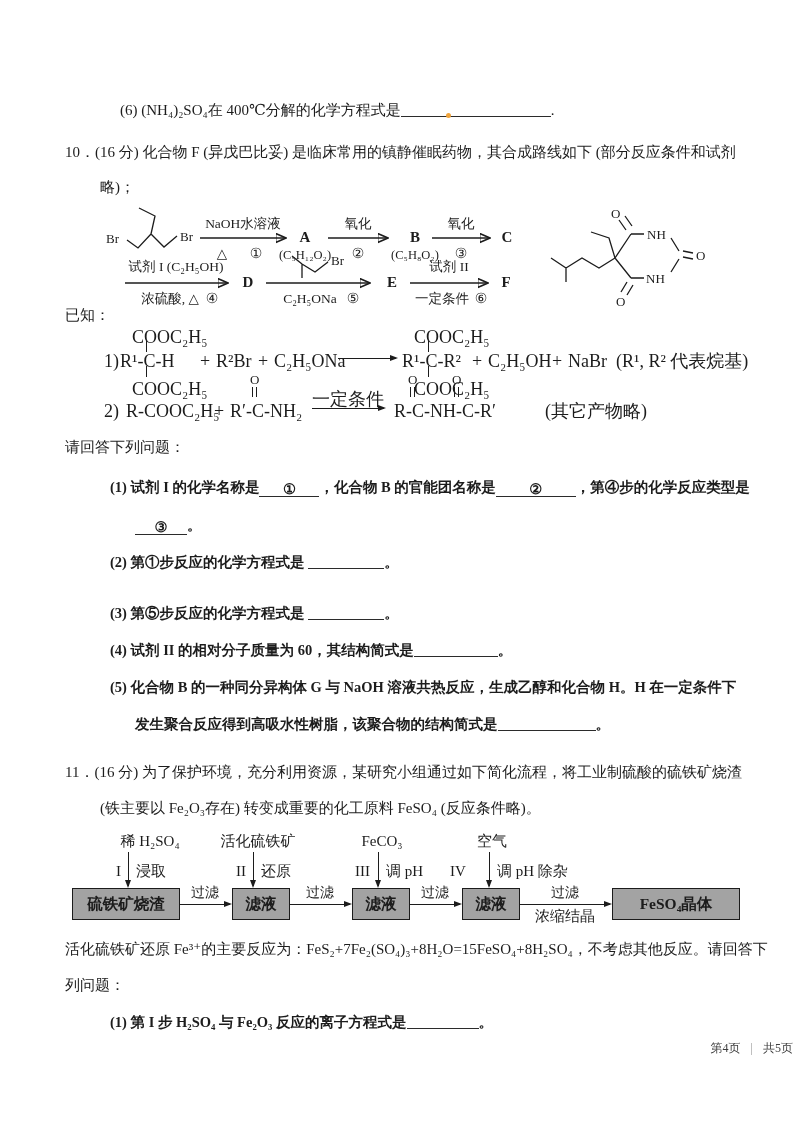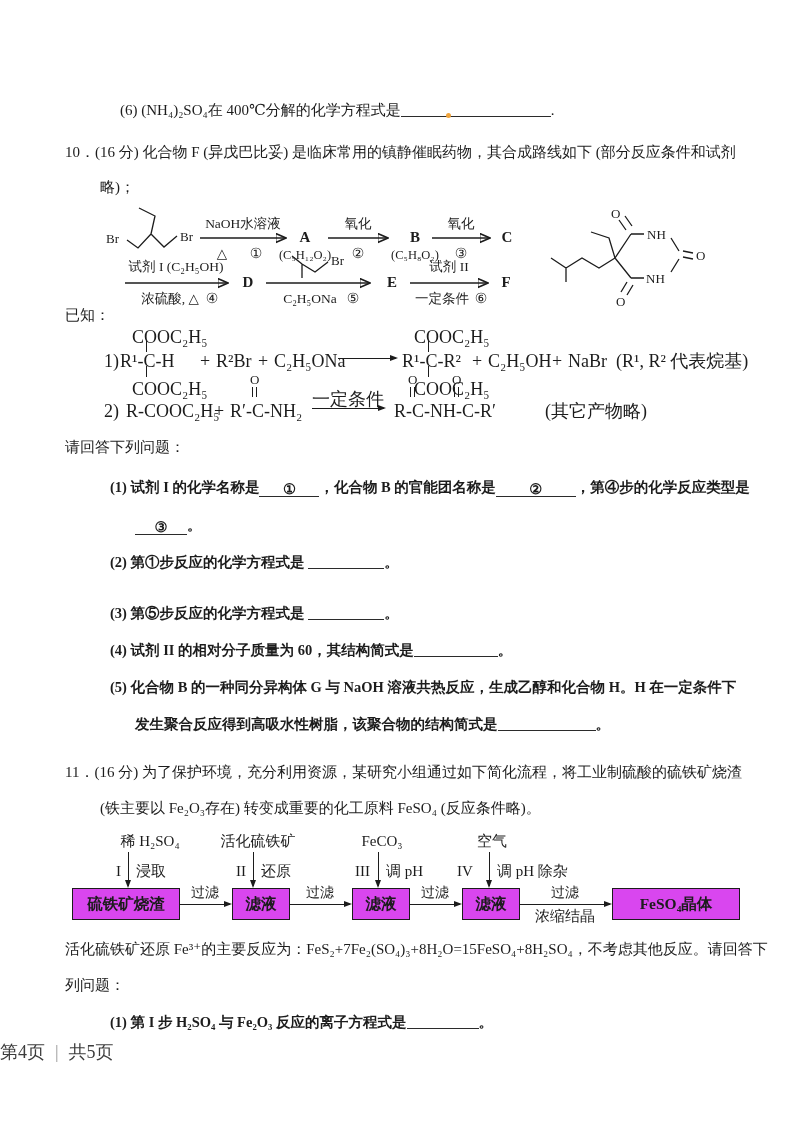--- a/index.html
+++ b/index.html
@@ -14,30 +14,30 @@
   .dot{position:absolute;left:30%;bottom:-2px;width:5px;height:5px;border-radius:50%;background:#f0a43c;}
   .vline{position:absolute;width:0;border-left:1px solid #1c1c1c;}
   .dbond{position:absolute;width:3px;border-left:1px solid #1c1c1c;border-right:1px solid #1c1c1c;height:10px;}
   .ar-r{position:absolute;height:0;border-top:1.4px solid #1c1c1c;}
   .ar-r::after{content:"";position:absolute;right:-2px;top:-4.4px;width:0;height:0;
        border-left:8px solid #1c1c1c;border-top:3.6px solid transparent;border-bottom:3.6px solid transparent;}
   .ar-d{position:absolute;width:0;border-left:1.4px solid #1c1c1c;}
   .ar-d::after{content:"";position:absolute;bottom:-2px;left:-4.4px;width:0;height:0;
        border-top:8px solid #1c1c1c;border-left:3.6px solid transparent;border-right:3.6px solid transparent;}
   .fbox{position:absolute;border:1.6px solid #1c1c1c;height:30px;display:flex;align-items:center;justify-content:center;
-        font-weight:bold;font-size:15.5px;background:#d946ef;}
+        font-weight:bold;font-size:15.5px;background:#a3a3a3;}
   .scheme{position:absolute;left:70px;top:196px;}
   .scheme path,.scheme line{fill:none;stroke:#1c1c1c;stroke-width:1.3;}
   .scheme text{fill:#1c1c1c;font-family:"Liberation Serif","DejaVu Serif",serif;}
   .scheme .cjk{font-size:13.5px;}
   .scheme .frm{font-size:12.5px;}
   .scheme .big{font-size:15px;font-weight:bold;}
   .scheme .circ{font-size:14px;}
   .scheme .atom{font-size:13px;}
-  .footer{position:absolute;left:0;right:0;top:1040px;text-align:left;font-size:18px;color:#3c3c3c;}
+  .footer{position:absolute;left:0;right:0;top:1040px;text-align:right;font-size:12px;color:#3c3c3c;}
   .footer .sep{color:#999;margin:0 10px;}
 </style>
 </head>
 <body>
 
 <div class="page">
 
   <div class="t" style="left:120px;top:100px">
     <span>(6) (NH₄)₂SO₄在 400℃分解的化学方程式是</span><span class="blank" style="width:150px"><span class="dot"></span></span><span>.</span>
   </div>
@@ -191,21 +191,21 @@
     <div class="t ctr" style="left:258px;top:832px">活化硫铁矿</div>
     <div class="t ctr" style="left:382px;top:832px">FeCO₃</div>
     <div class="t ctr" style="left:492px;top:832px">空气</div>
 
     <div class="t" style="left:93px;top:862px;width:28px;text-align:right">I</div>
     <div class="t" style="left:136px;top:862px">浸取</div>
     <div class="t" style="left:218px;top:862px;width:28px;text-align:right">II</div>
     <div class="t" style="left:261px;top:862px">还原</div>
     <div class="t" style="left:340px;top:862px;width:30px;text-align:right">III</div>
     <div class="t" style="left:386px;top:862px">调 pH</div>
-    <div class="t" style="left:450px;top:862px;width:30px;text-align:center">IV</div>
+    <div class="t" style="left:450px;top:862px;width:30px;text-align:left">IV</div>
     <div class="t" style="left:497px;top:862px">调 pH 除杂</div>
 
     <div class="ar-d" style="left:128px;top:852px;height:34px"></div>
     <div class="ar-d" style="left:253px;top:852px;height:34px"></div>
     <div class="ar-d" style="left:378px;top:852px;height:34px"></div>
     <div class="ar-d" style="left:489px;top:852px;height:34px"></div>
 
     <div class="fbox" style="left:72px;top:888px;width:106px">硫铁矿烧渣</div>
     <div class="fbox" style="left:232px;top:888px;width:56px">滤液</div>
     <div class="fbox" style="left:352px;top:888px;width:56px">滤液</div>

